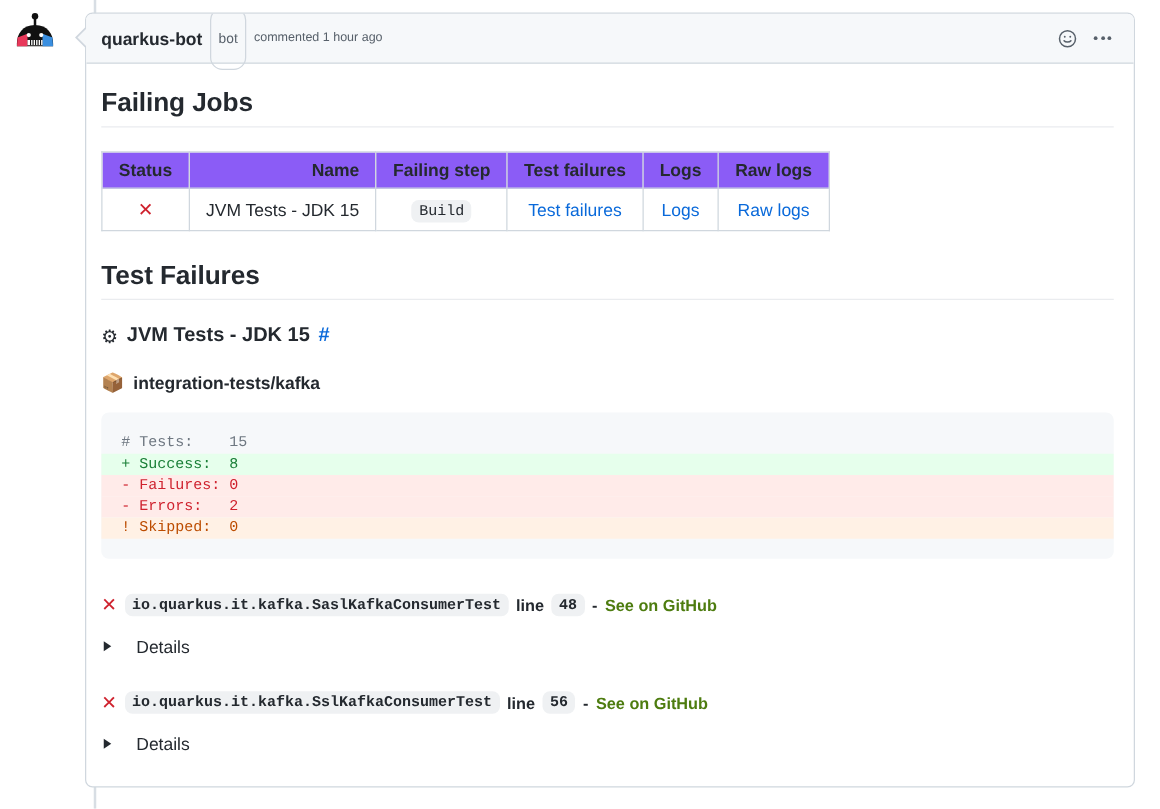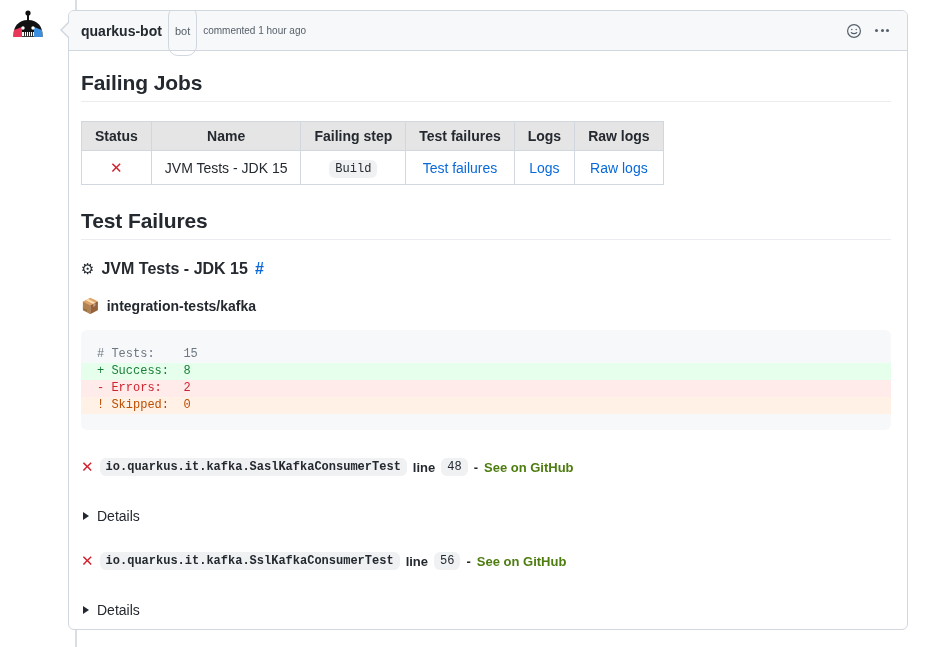--- a/index.html
+++ b/index.html
@@ -162,21 +162,22 @@
     font-size: 14px;
   }
   table.jobs th, table.jobs td {
     border: 1px solid #d0d7de;
     padding: 6px 13px;
     text-align: center;
     white-space: nowrap;
   }
   table.jobs th {
     font-weight: bold;
-    background: #e5e5e5;
+    background: #8b5cf6;
+    text-align: right;
   }
   table.jobs td { height: 21px; }
   .xmark {
     color: #cf222e;
     font-size: 15px;
     font-weight: bold;
     font-family: "DejaVu Sans", sans-serif;
   }
   .codebadge {
     font-family: "Liberation Mono", monospace;
@@ -259,21 +260,21 @@
     color: #24292f;
   }
   .lbl-line {
     font-weight: bold;
     font-size: 13px;
     color: #24292f;
   }
   .line-num {
     font-family: "Liberation Mono", monospace;
     font-size: 12px;
-    font-weight: normal;
+    font-weight: bold;
     background: #eff1f3;
     border-radius: 6px;
     padding: 2px 6px;
     color: #24292f;
   }
   .dash {
     font-weight: bold;
     color: #24292f;
     font-size: 13px;
   }
@@ -284,26 +285,25 @@
     font-size: 13px;
   }
 
   details.details-block {
     margin-top: 16px;
   }
   details.details-block > summary {
     list-style: none;
     display: flex;
     align-items: center;
-    gap: 8px;
+    gap: 20px;
     cursor: pointer;
     font-size: 14px;
     color: #24292f;
     padding-left: 2px;
-    margin-top: 32px;
   }
   details.details-block > summary::-webkit-details-marker { display: none; }
   .tri {
     width: 0; height: 0;
     border-top: 4.5px solid transparent;
     border-bottom: 4.5px solid transparent;
     border-left: 6px solid #24292f;
   }
 </style>
 </head>
@@ -402,21 +402,21 @@
         <span class="emoji">⚙</span>
         <span>JVM Tests - JDK 15</span>
         <a class="anchor-hash" href="#">#</a>
       </div>
 
       <div class="module-heading">
         <span class="emoji">📦</span>
         <span>integration-tests/kafka</span>
       </div>
 
-      <pre class="codeblock"><span class="cl cl-neutral"># Tests:    15</span><span class="cl cl-add">+ Success:  8</span><span class="cl cl-del">- Errors:   2</span><span class="cl cl-skip">! Skipped:  0</span></pre>
+      <pre class="codeblock"><span class="cl cl-neutral"># Tests:    15</span><span class="cl cl-add">+ Success:  8</span><span class="cl cl-del">- Failures: 0</span><span class="cl cl-del">- Errors:   2</span><span class="cl cl-skip">! Skipped:  0</span></pre>
 
       <div class="failure-row">
         <span class="xmark">✕</span>
         <span class="fq-name">io.quarkus.it.kafka.SaslKafkaConsumerTest</span>
         <span class="lbl-line">line</span>
         <span class="line-num">48</span>
         <span class="dash">-</span>
         <a class="see-github" href="#">See on GitHub</a>
       </div>
 

